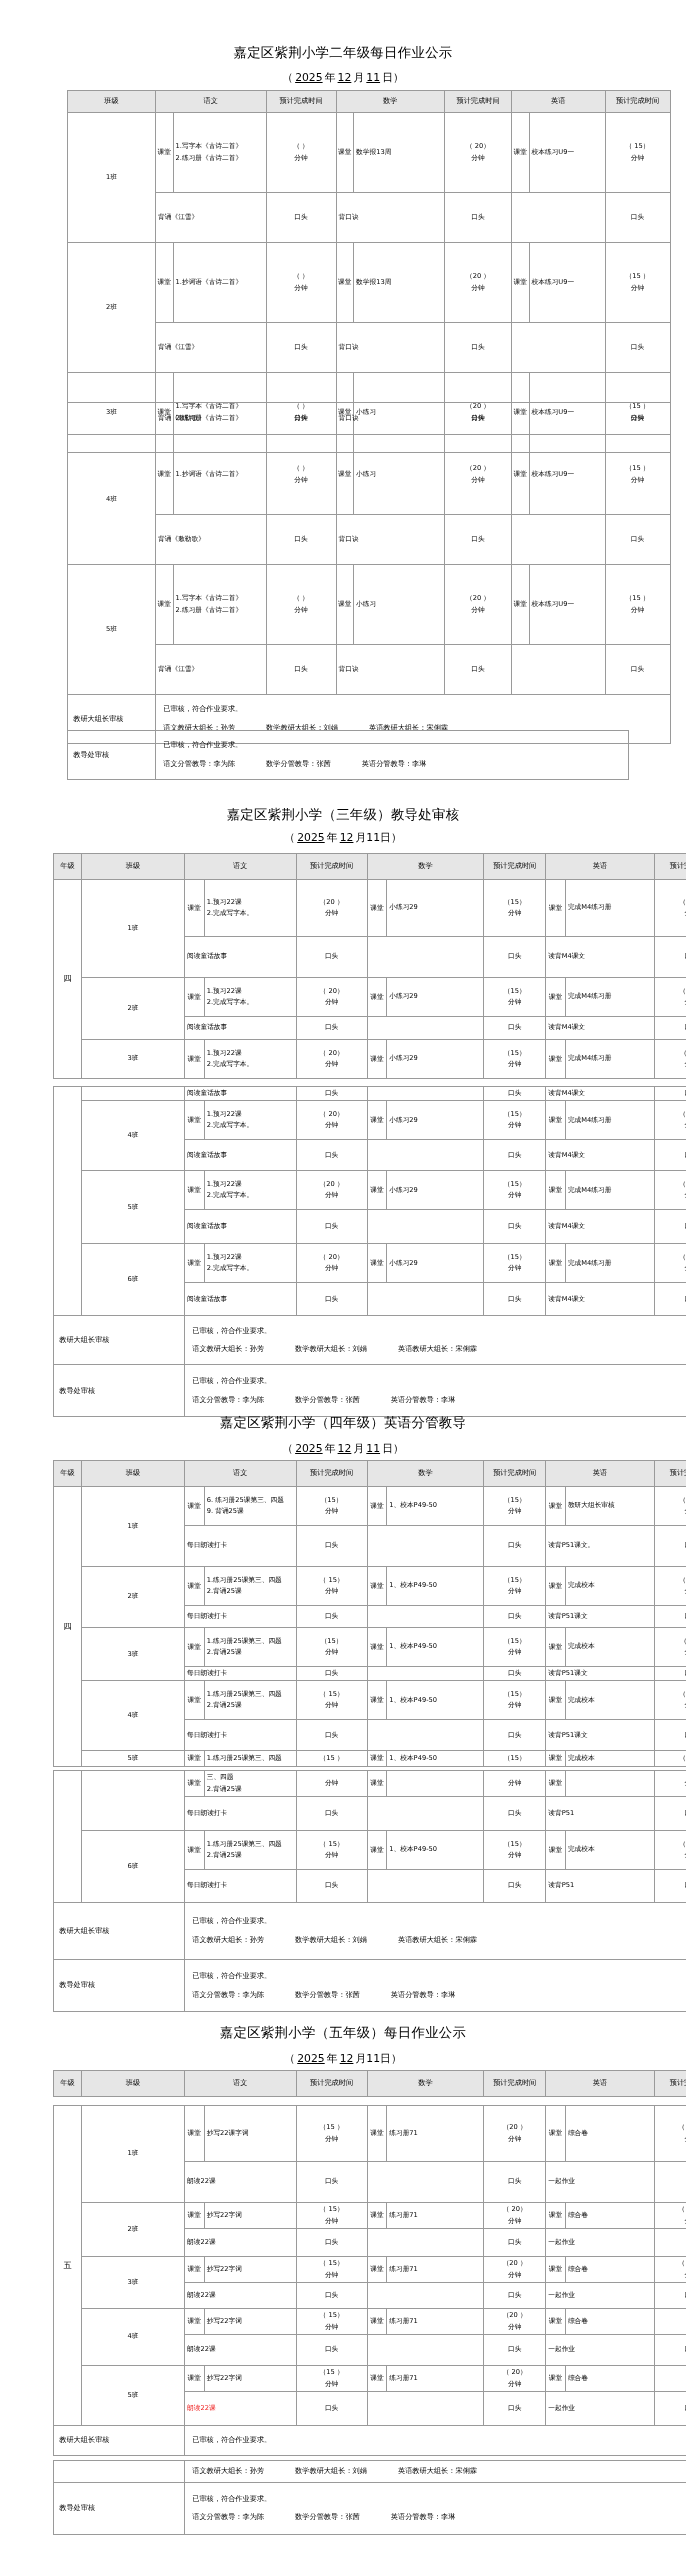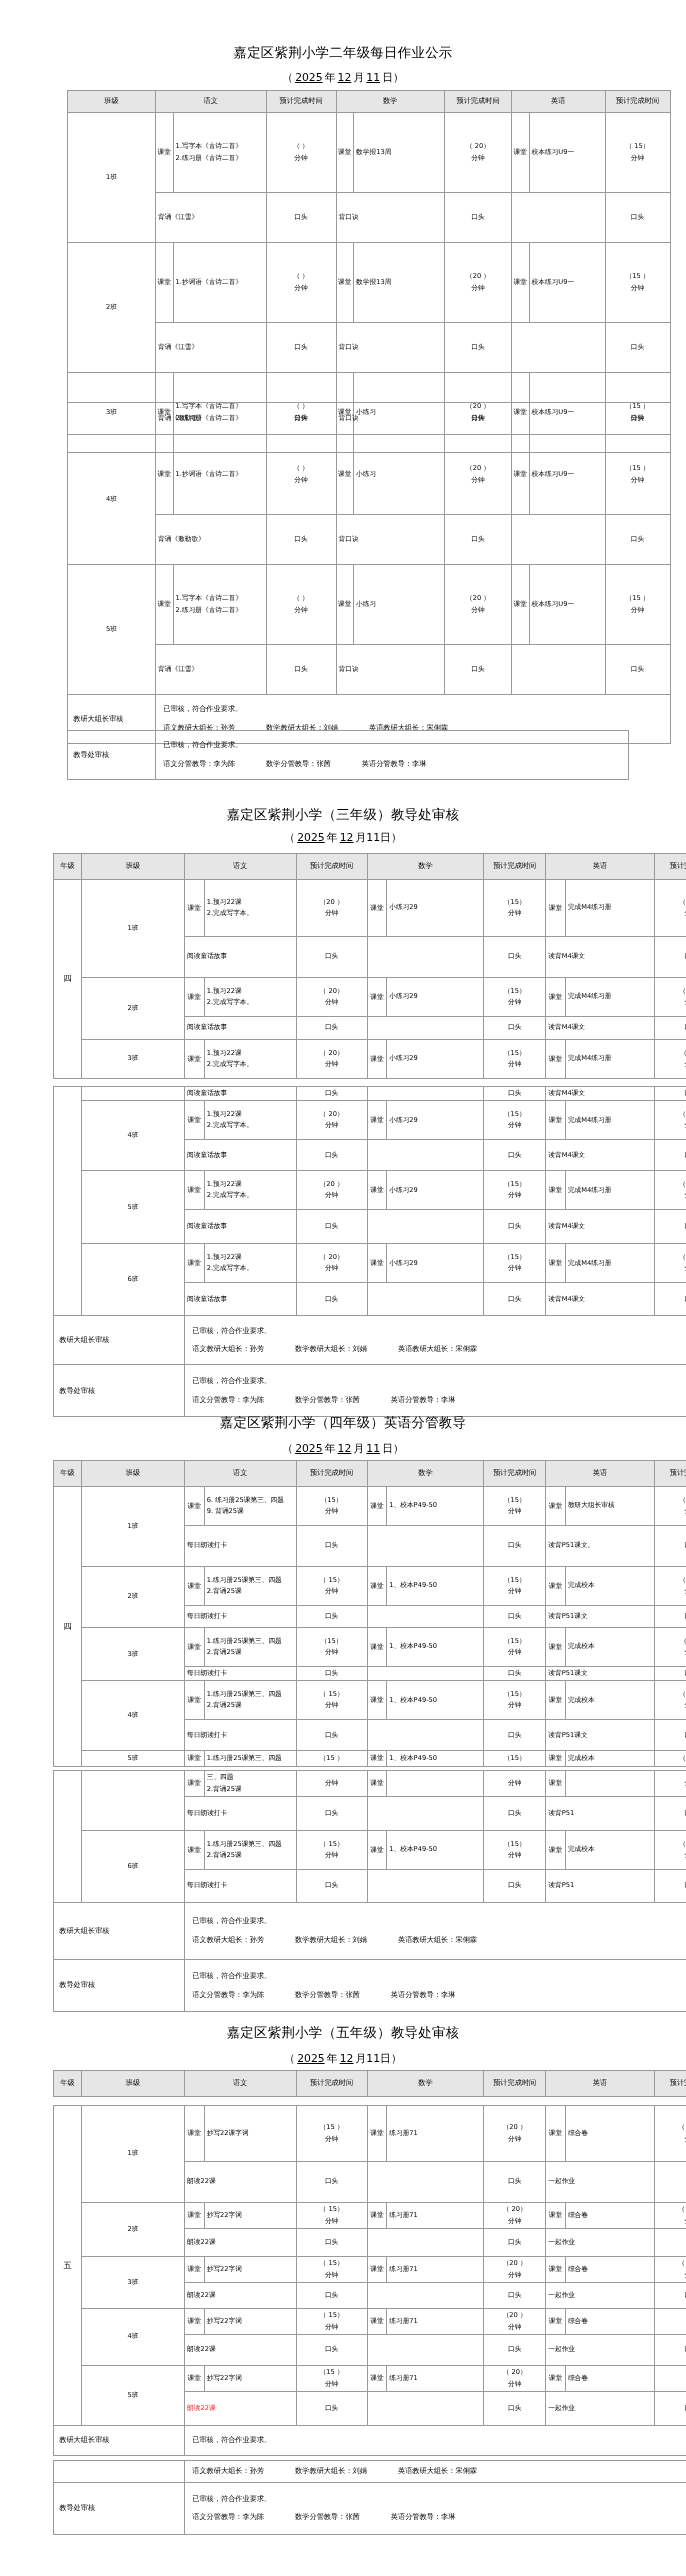--- a/index.html
+++ b/index.html
@@ -781,21 +781,21 @@
     <td colspan="2" class="rlabel">教导处审核</td>
     <td colspan="9" class="review">
             <div>已审核，符合作业要求。</div>
             <div class="signers"><span>语文分管教导：李为陈</span><span>数学分管教导：张茜</span><span>英语分管教导：李琳</span></div>
           </td>
         </tr>
       </tbody>
     </table>
   </div>
 <div id="g5-host">
-    <div class="title" style="top:2024px;">嘉定区紫荆小学（五年级）教导处审核</div>
+    <div class="title" style="top:2024px;">嘉定区紫荆小学（五年级）每日作业公示</div>
   <div class="date" style="top:2052px;"><span>（</span><u>2025</u><span>年</span><u>12</u><span>月</span><span>11</span><span>日</span><span>）</span></div>
     <table class="hw" style="left:53px; top:2070px; width:581px;">
       <colgroup>
         <col style="width:28px">
         <col style="width:103px">
         <col style="width:19.6px">
         <col style="width:92px">
         <col style="width:71px">
         <col style="width:19.6px">
         <col style="width:97px">

